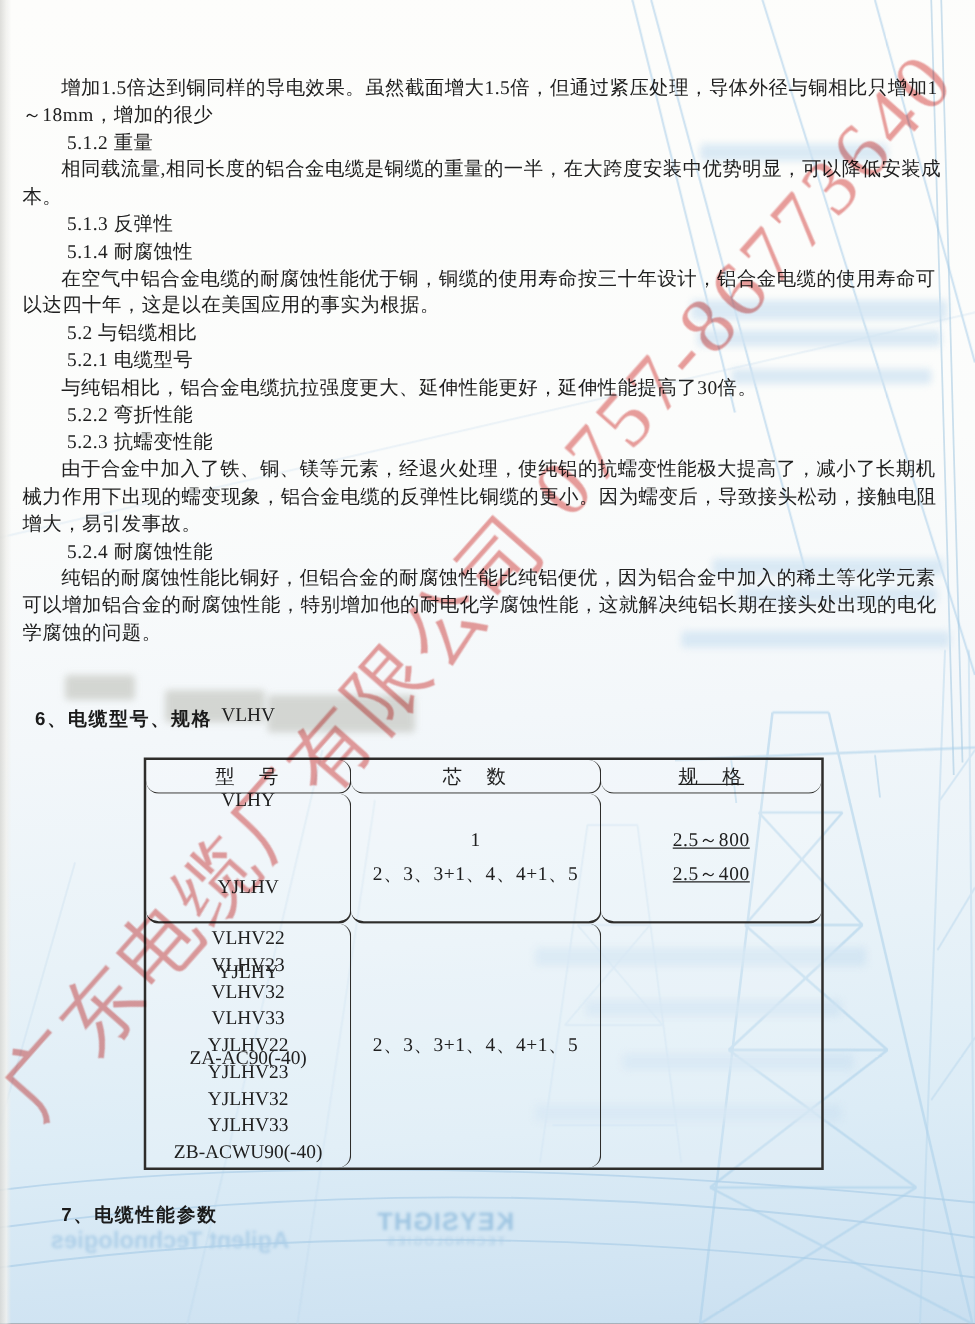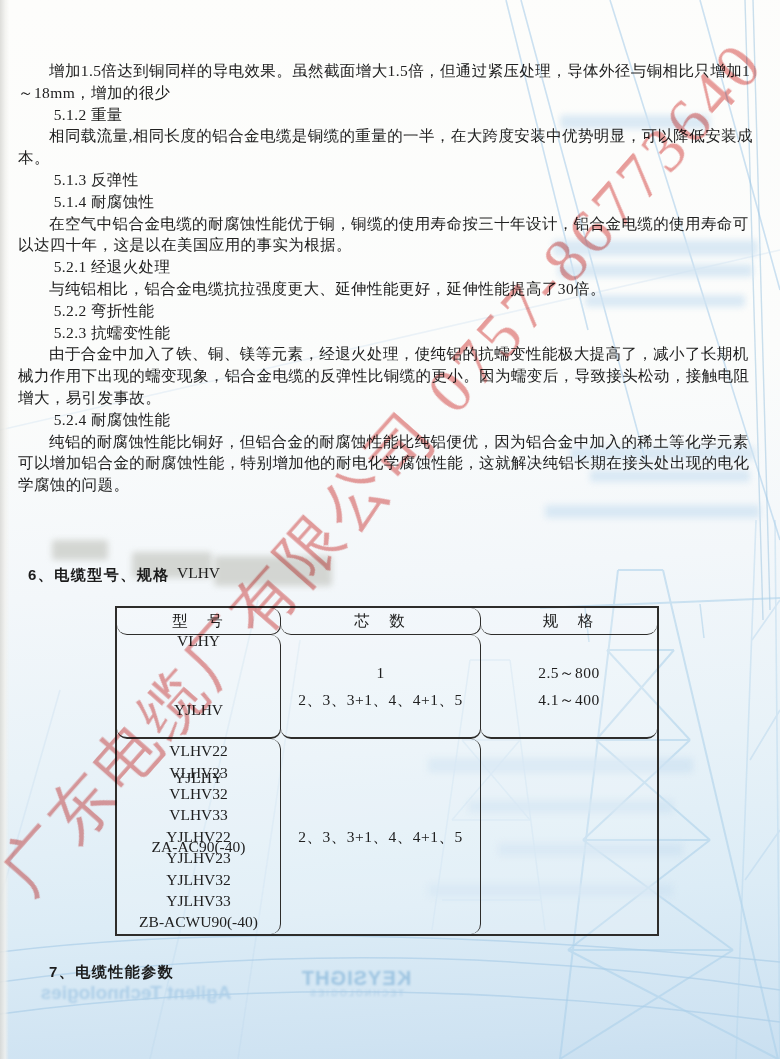--- a/index.html
+++ b/index.html
@@ -30,21 +30,21 @@
   .flow p{margin:0;text-indent:2em;}
   .flow p.sub{text-indent:2.3em;}
   .h-major{position:absolute;left:28px;margin:0;font-family:"Liberation Sans","DejaVu Sans",sans-serif;
     font-weight:700;font-size:15px;letter-spacing:1.5px;color:#1b1b1b;}
   #h6{top:566px;} #h7{top:963px;left:49px;}
   
   .cable-table{position:absolute;left:115px;top:606px;width:540px;border:2.5px solid #2e2d2b;
     display:grid;grid-template-columns:164px 200px 1fr;grid-template-rows:27px 104px 195px;
     font-size:15.5px;background:rgba(255,255,255,.18);}
   .cable-table .c{border-right:1.5px solid #2e2d2b;border-radius:10px;}
-  .cable-table .c.last{border-right:none;}
+  .cable-table .c.last{border-right:none;text-decoration:underline;}
   .cable-table .hd{display:flex;align-items:center;justify-content:center;
     border-bottom:1.5px solid #2e2d2b;letter-spacing:2px;}
   .cable-table .r1{border-bottom:2px solid #2e2d2b;}
   .models{display:flex;flex-direction:column;justify-content:center;text-align:center;
     font-family:"Liberation Serif","DejaVu Serif",serif;}
   .r1 .model-line{line-height:20.4px;margin-top:48px;}
   .r2 .model-line{line-height:21.4px;}
   .midcell{display:flex;flex-direction:column;align-items:center;justify-content:center;
     text-align:center;line-height:27px;letter-spacing:.5px;}
 </style>
@@ -127,21 +127,22 @@
 
   <div class="content">
 
     <div class="flow">
       <p>增加1.5倍达到铜同样的导电效果。虽然截面增大1.5倍，但通过紧压处理，导体外径与铜相比只增加1～18mm，增加的很少</p>
       <p class="sub">5.1.2 重量</p>
       <p>相同载流量,相同长度的铝合金电缆是铜缆的重量的一半，在大跨度安装中优势明显，可以降低安装成本。</p>
       <p class="sub">5.1.3 反弹性</p>
       <p class="sub">5.1.4 耐腐蚀性</p>
       <p>在空气中铝合金电缆的耐腐蚀性能优于铜，铜缆的使用寿命按三十年设计，铝合金电缆的使用寿命可以达四十年，这是以在美国应用的事实为根据。</p>
-      <p class="sub">5.2.1 经退火处理</p>
+      <p class="sub">5.2 与铝缆相比</p>
+      <p class="sub">5.2.1 电缆型号</p>
       <p>与纯铝相比，铝合金电缆抗拉强度更大、延伸性能更好，延伸性能提高了30倍。</p>
       <p class="sub">5.2.2 弯折性能</p>
       <p class="sub">5.2.3 抗蠕变性能</p>
       <p>由于合金中加入了铁、铜、镁等元素，经退火处理，使纯铝的抗蠕变性能极大提高了，减小了长期机械力作用下出现的蠕变现象，铝合金电缆的反弹性比铜缆的更小。因为蠕变后，导致接头松动，接触电阻增大，易引发事故。</p>
       <p class="sub">5.2.4 耐腐蚀性能</p>
       <p>纯铝的耐腐蚀性能比铜好，但铝合金的耐腐蚀性能比纯铝便优，因为铝合金中加入的稀土等化学元素可以增加铝合金的耐腐蚀性能，特别增加他的耐电化学腐蚀性能，这就解决纯铝长期在接头处出现的电化学腐蚀的问题。</p>
     </div>
 
     <h2 class="h-major" id="h6">6、电缆型号、规格</h2>
 
@@ -157,21 +158,21 @@
         <div class="model-line">YJLHV</div>
         <div class="model-line">YJLHY</div>
         <div class="model-line">ZA-AC90(-40)</div>
       </div>
       <div class="c r1 midcell">
         <div>1</div>
         <div>2、3、3+1、4、4+1、5</div>
       </div>
       <div class="c r1 midcell last">
         <div>2.5～800</div>
-        <div>4.1～400</div>
+        <div>2.5～400</div>
       </div>
 
       <div class="c r2 models">
         <div class="model-line">VLHV22</div>
         <div class="model-line">VLHV23</div>
         <div class="model-line">VLHV32</div>
         <div class="model-line">VLHV33</div>
         <div class="model-line">YJLHV22</div>
         <div class="model-line">YJLHV23</div>
         <div class="model-line">YJLHV32</div>

